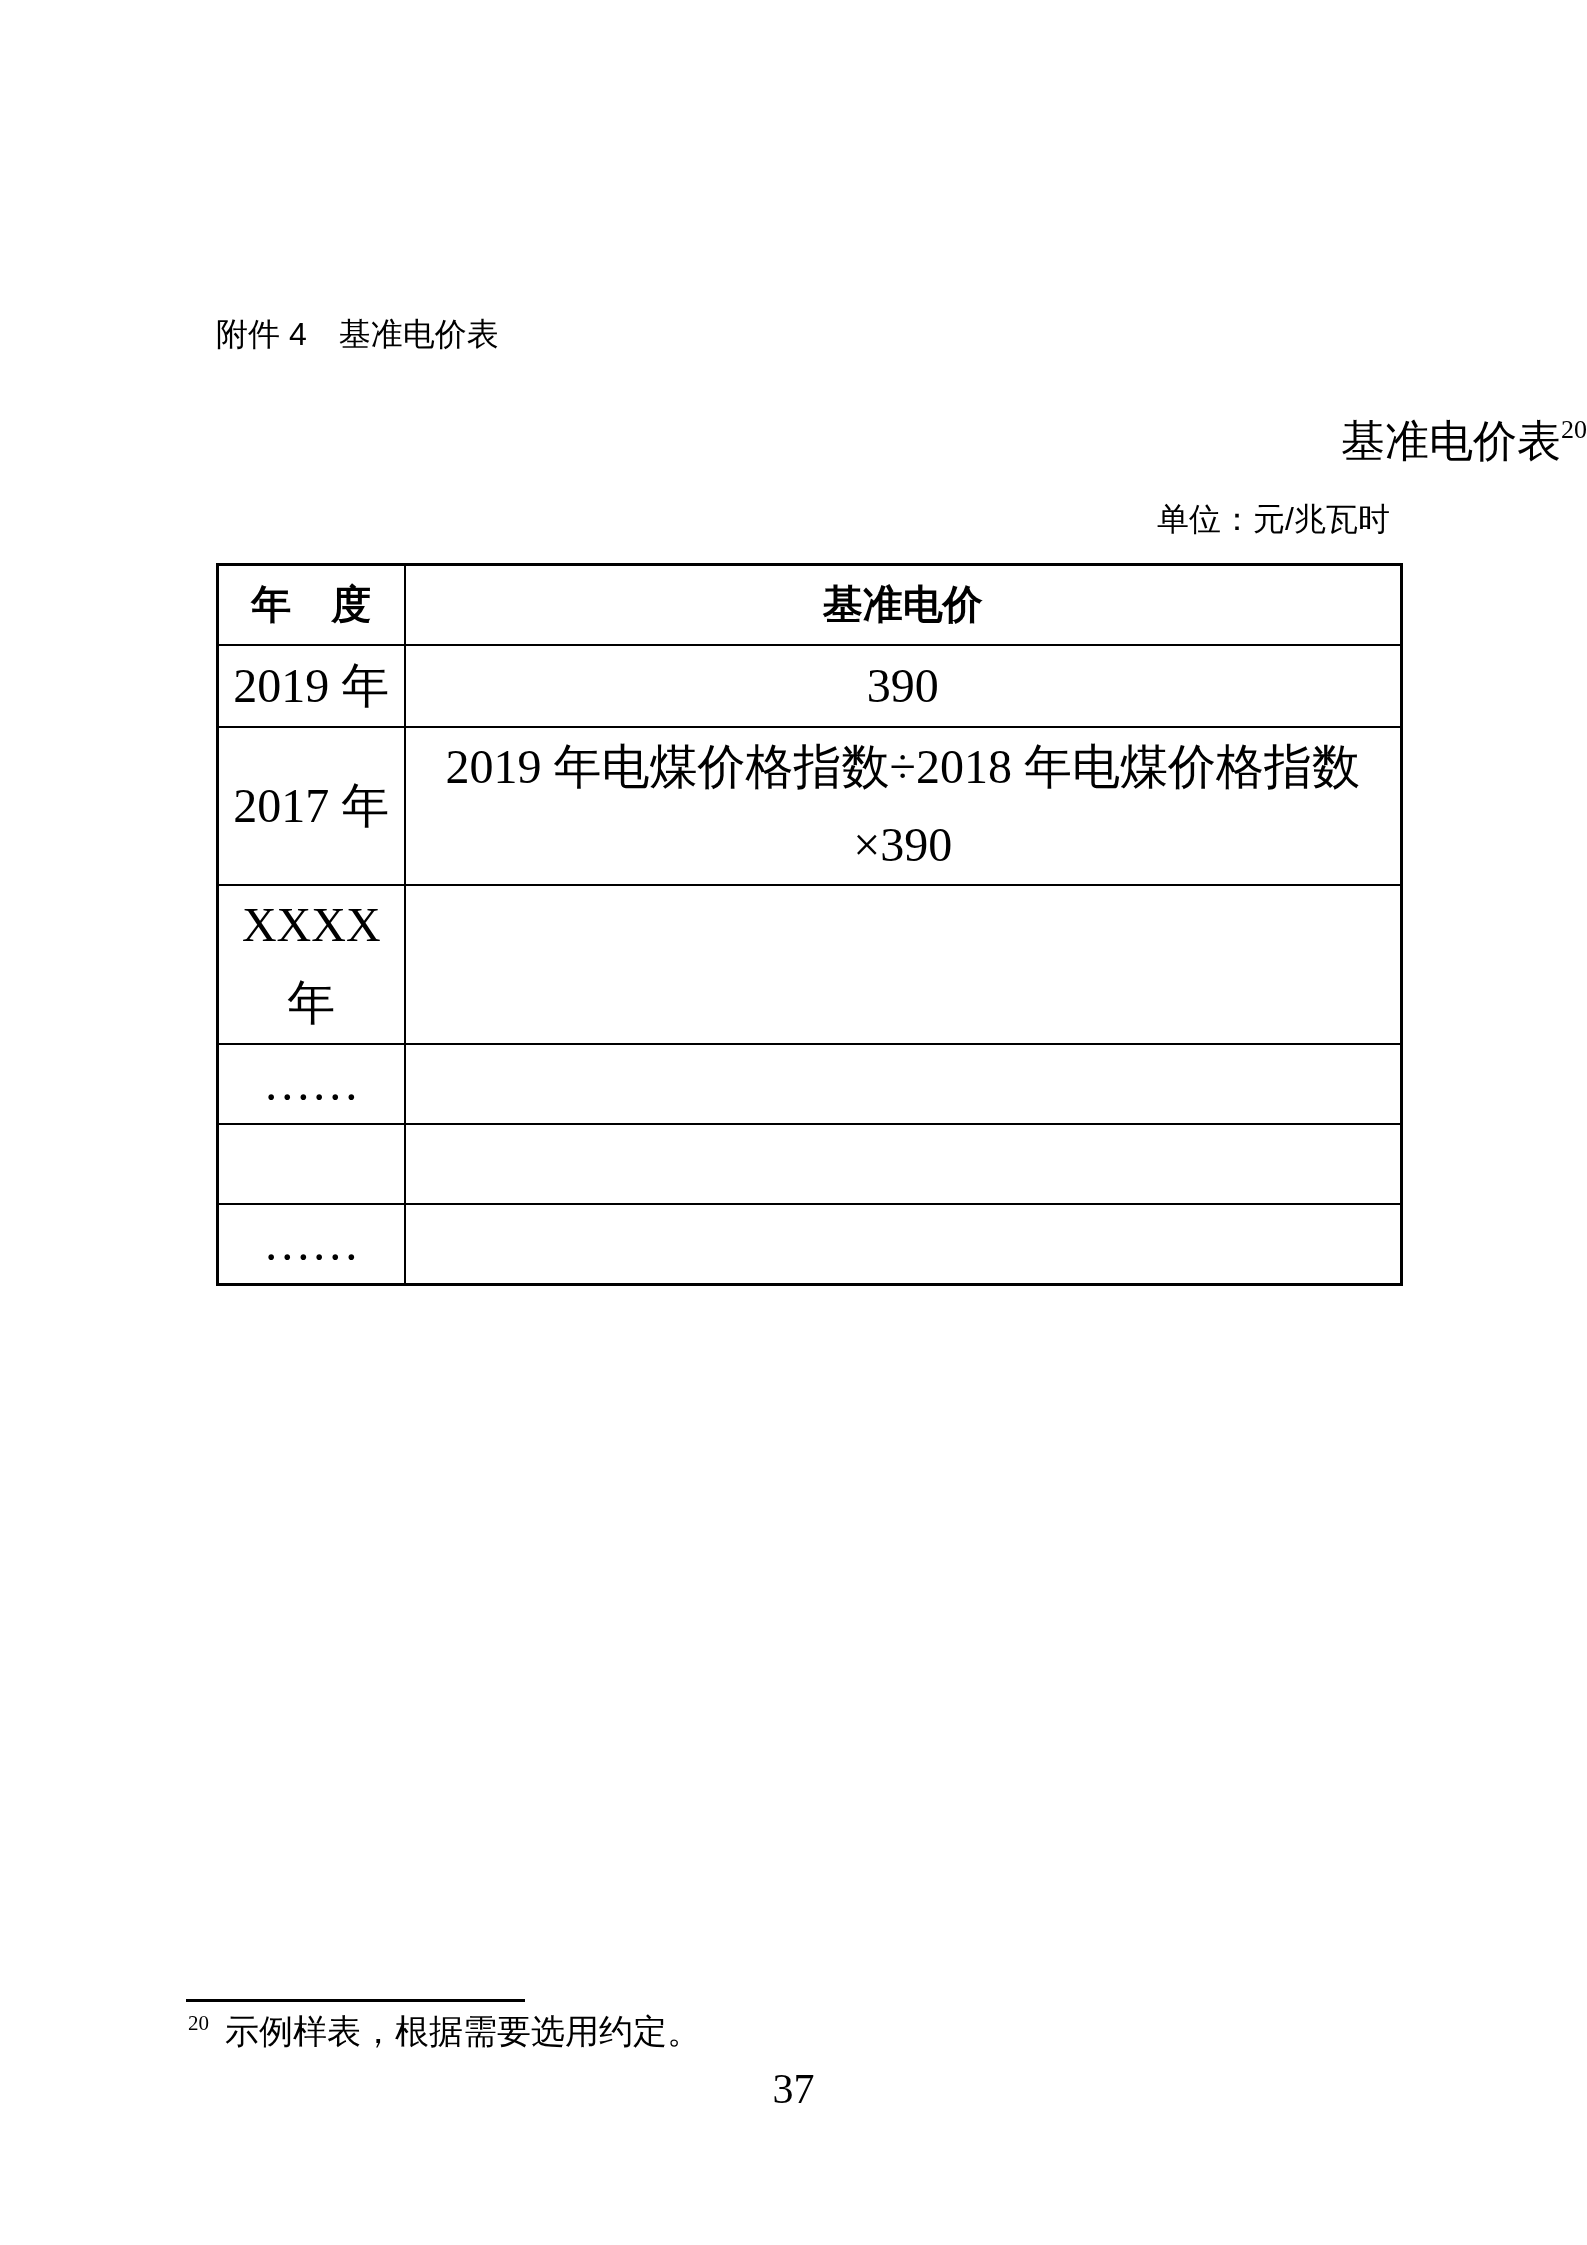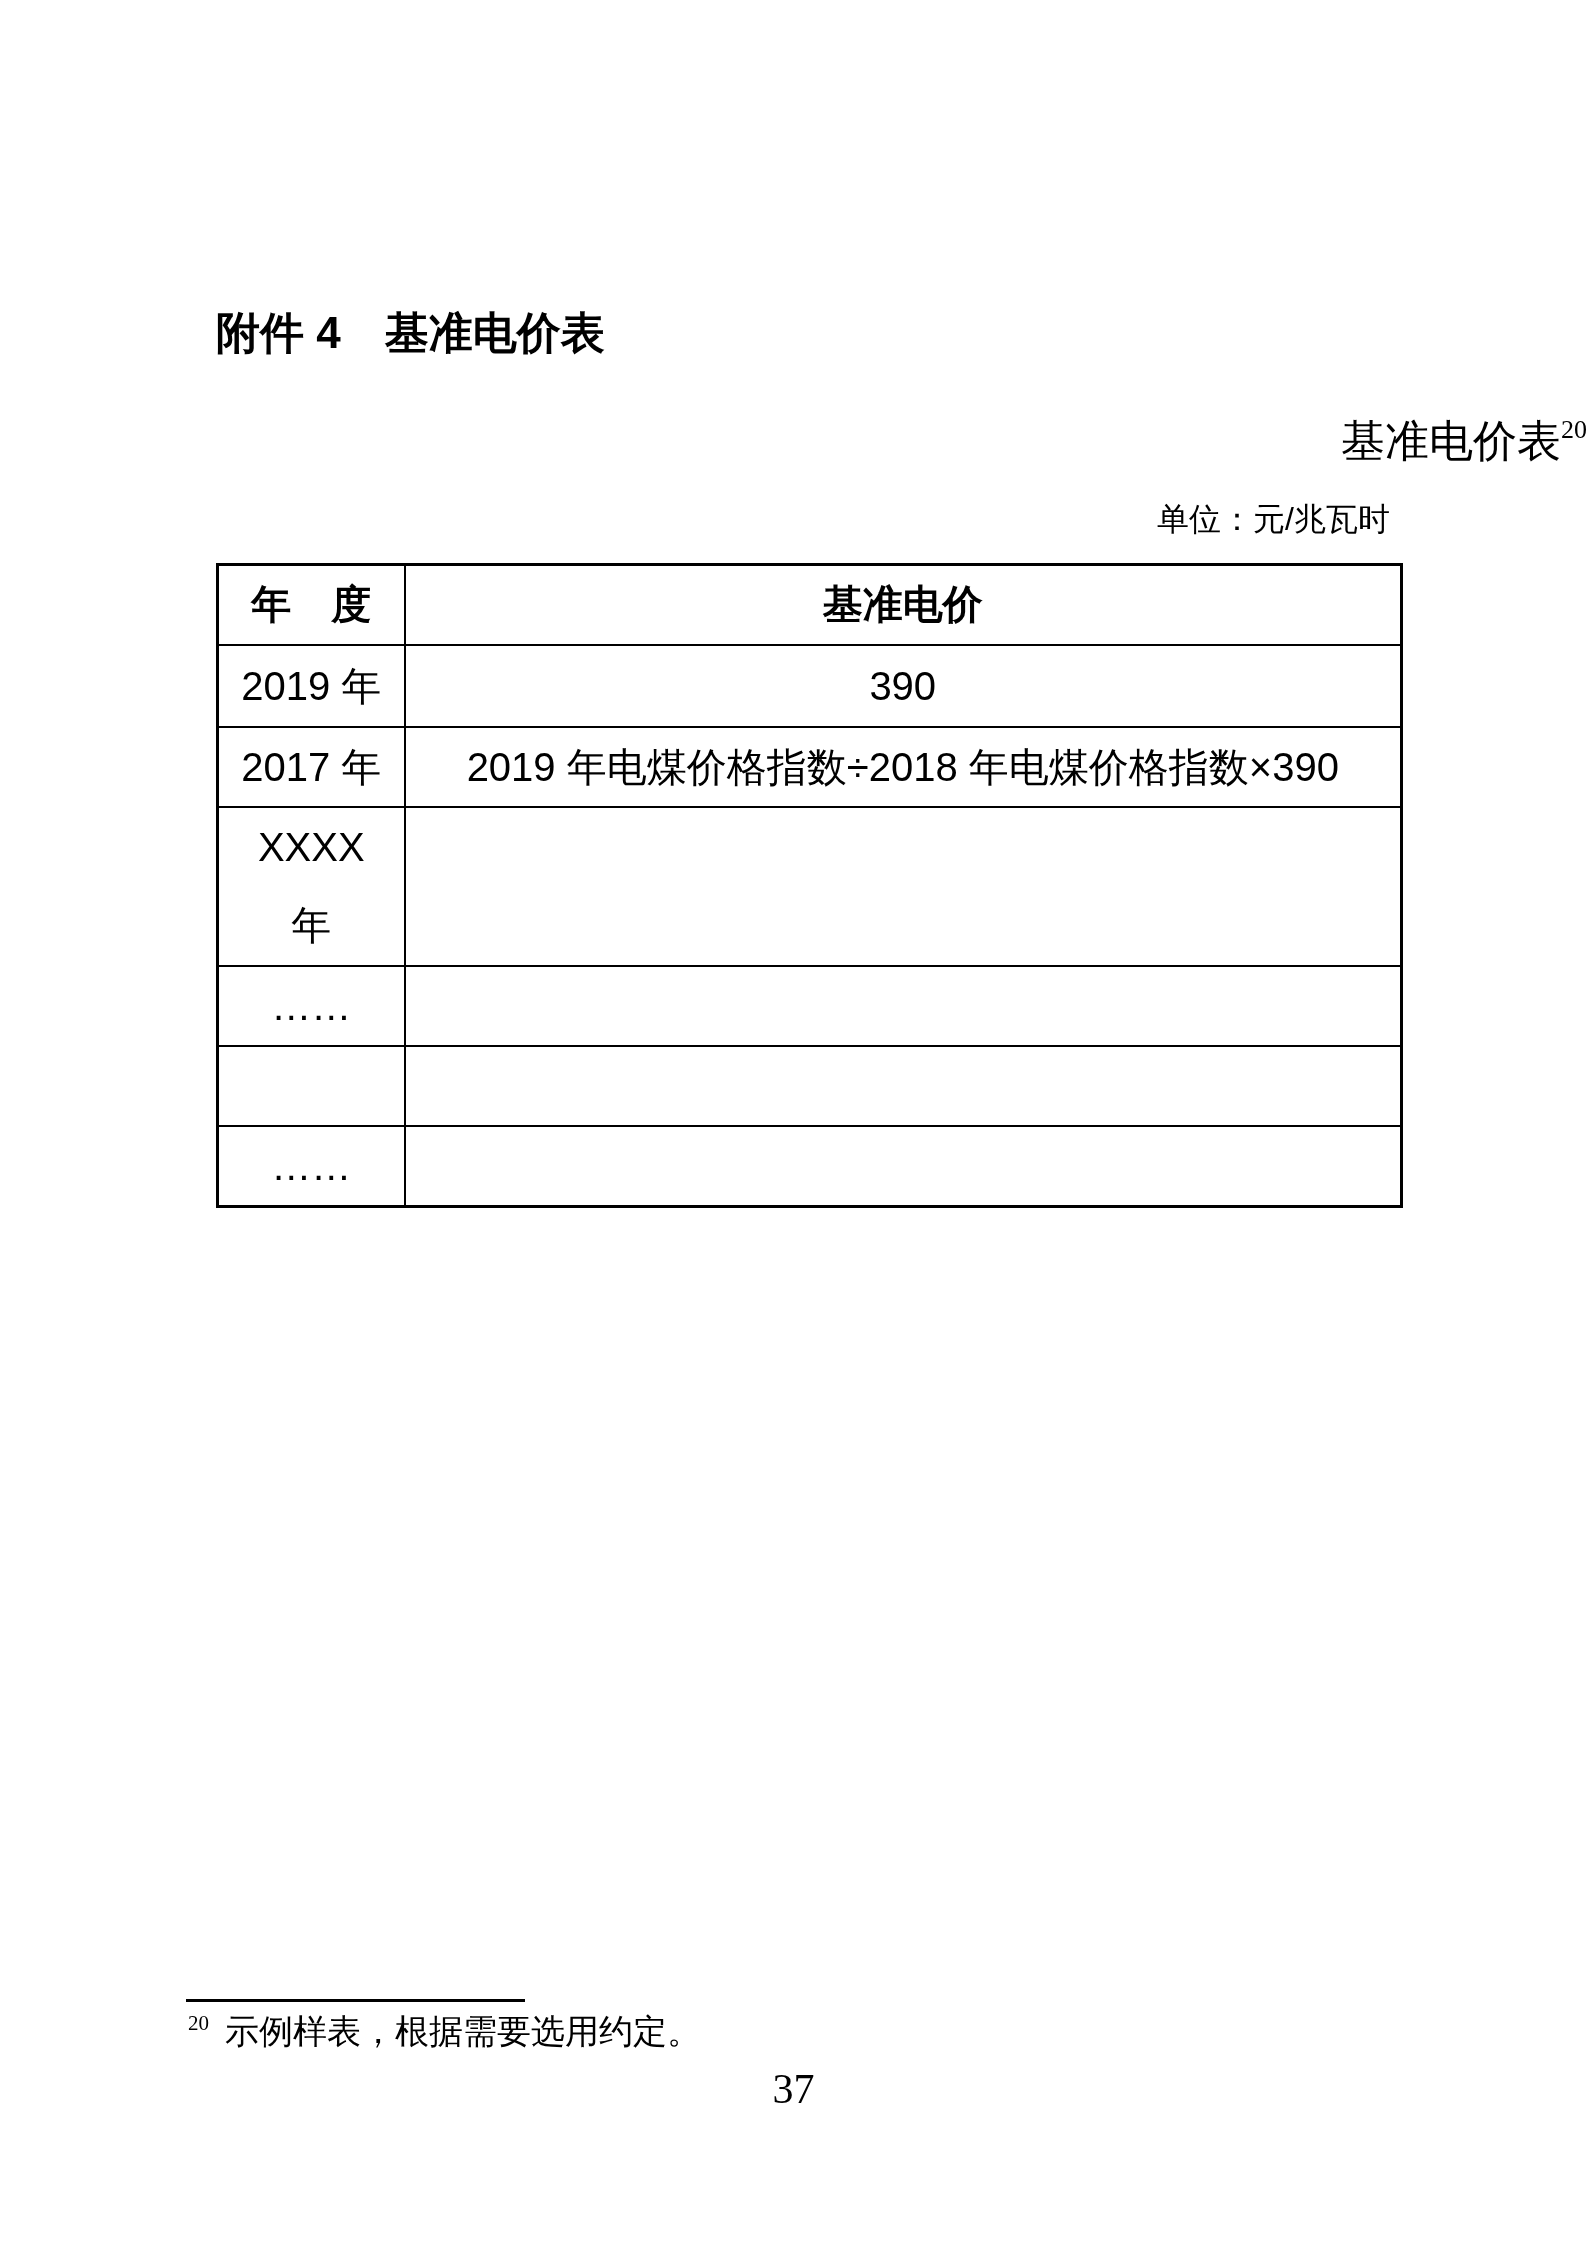--- a/index.html
+++ b/index.html
@@ -15,25 +15,24 @@
     color: #000000;
     overflow: hidden;
     font-family: "Liberation Sans", "DejaVu Sans", sans-serif;
   }
   .hei  { font-family: "Liberation Sans", "DejaVu Sans", sans-serif; }
   .song { font-family: "Liberation Serif", "DejaVu Serif", serif; }
 
   .attachment-title {
     position: absolute;
     left: 216px;
-    top: 308px;
-    font-size: 44px;
+    top: 316px;
+    font-size: 32px;
     line-height: 1.15;
     white-space: nowrap;
-    font-weight: bold;
   }
   .doc-title {
     position: absolute;
     left: 0;
     top: 416px;
     width: 100%;
     text-align: right;
     font-size: 44px;
     line-height: 1.15;
   }
@@ -71,22 +70,22 @@
     text-align: center;
     vertical-align: middle;
     overflow: hidden;
   }
   .price-table th {
     font-family: "Liberation Sans", "DejaVu Sans", sans-serif;
     font-weight: bold;
     font-size: 40px;
   }
   .price-table td {
-    font-family: Liberation Sans, sans-serif;
-    font-size: 40px;
+    font-family: Liberation Serif, serif;
+    font-size: 48px;
     line-height: 78px;
     white-space: pre-line;
   }
   tr.r-head  { height: 80px; }
   tr.r-2019  { height: 82px; }
   tr.r-2020  { height: 79px; }
   tr.r-xxxx  { height: 159px; }
   tr.r-dots1 { height: 79px; }
   tr.r-blank { height: 80px; }
   tr.r-dots2 { height: 79px; }

